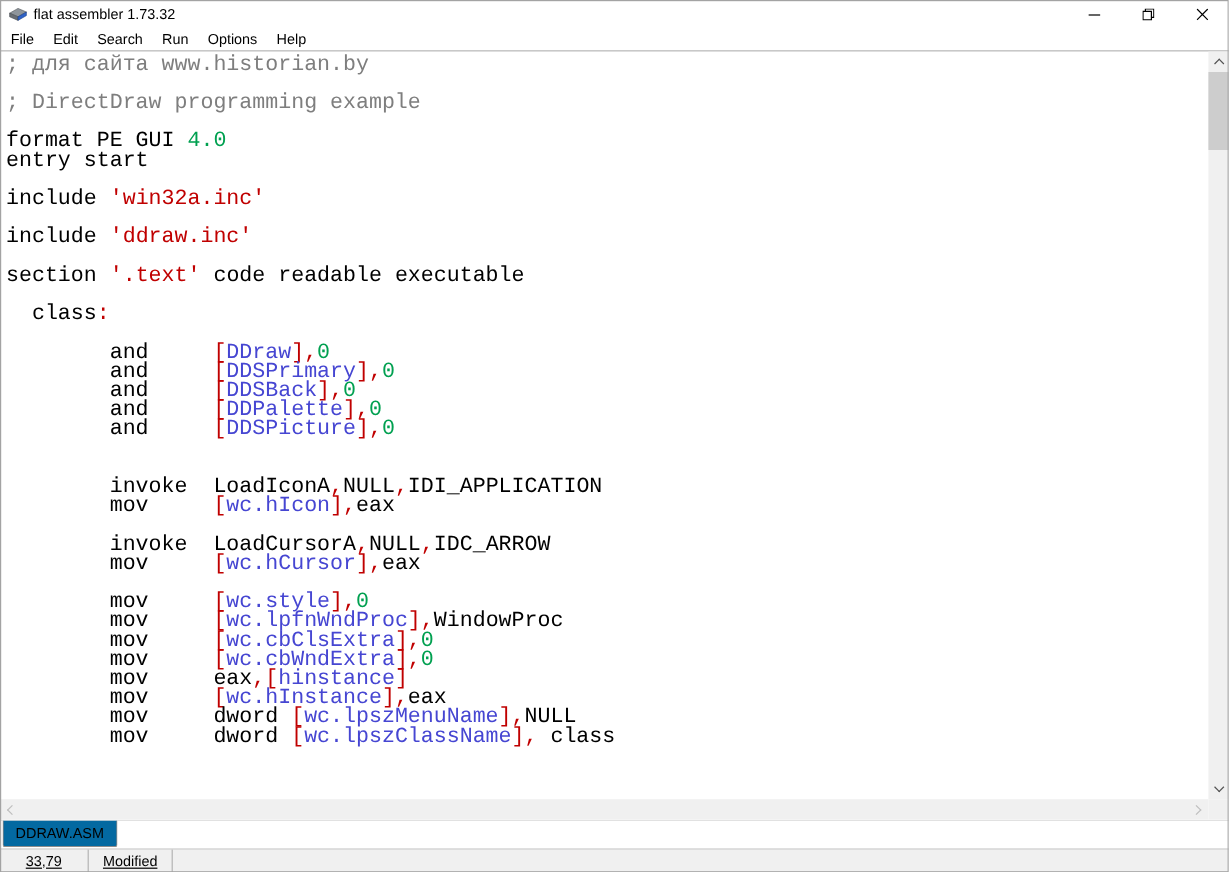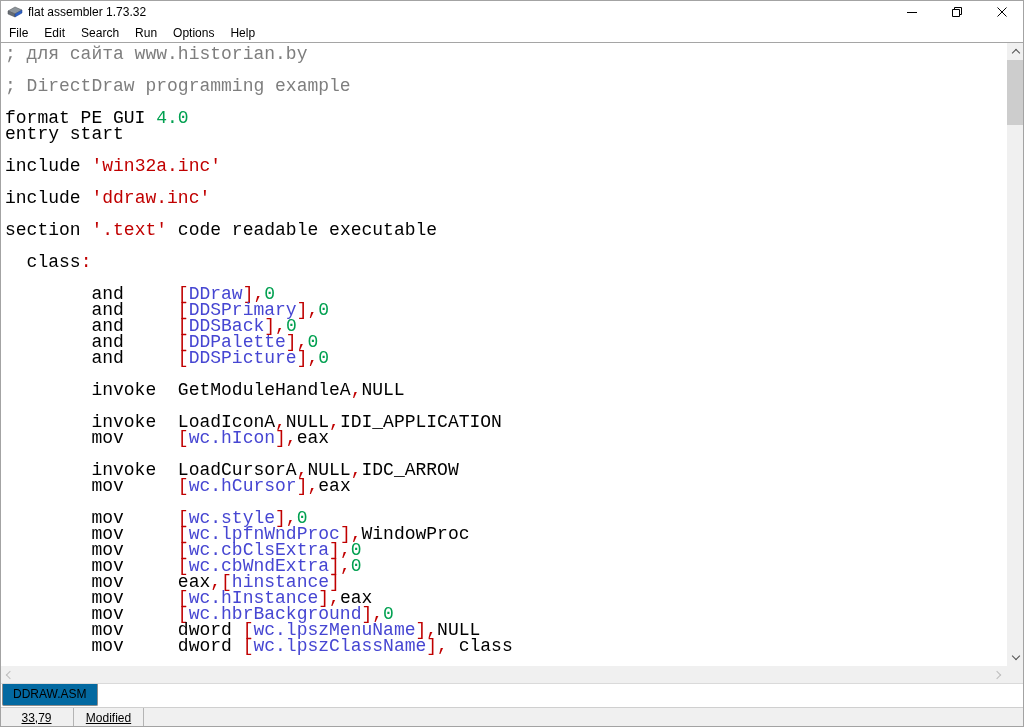--- a/index.html
+++ b/index.html
@@ -124,35 +124,33 @@
         <div class="ln"><span class="k">section </span><span class="r">'.text'</span><span class="k"> code readable executable</span></div>
         <div class="ln"></div>
         <div class="ln"><span class="k">  class</span><span class="r">:</span></div>
         <div class="ln"></div>
         <div class="ln"><span class="k">        and     </span><span class="r">[</span><span class="b">DDraw</span><span class="r">],</span><span class="g">0</span></div>
         <div class="ln"><span class="k">        and     </span><span class="r">[</span><span class="b">DDSPrimary</span><span class="r">],</span><span class="g">0</span></div>
         <div class="ln"><span class="k">        and     </span><span class="r">[</span><span class="b">DDSBack</span><span class="r">],</span><span class="g">0</span></div>
         <div class="ln"><span class="k">        and     </span><span class="r">[</span><span class="b">DDPalette</span><span class="r">],</span><span class="g">0</span></div>
         <div class="ln"><span class="k">        and     </span><span class="r">[</span><span class="b">DDSPicture</span><span class="r">],</span><span class="g">0</span></div>
         <div class="ln"></div>
-        <div class="ln"><span class="k">        invoke  GetModuleHandleA</span><span class="r">,</span><span class="k">NULL</span></div>
         <div class="ln"></div>
         <div class="ln"><span class="k">        invoke  LoadIconA</span><span class="r">,</span><span class="k">NULL</span><span class="r">,</span><span class="k">IDI_APPLICATION</span></div>
         <div class="ln"><span class="k">        mov     </span><span class="r">[</span><span class="b">wc.hIcon</span><span class="r">],</span><span class="k">eax</span></div>
         <div class="ln"></div>
         <div class="ln"><span class="k">        invoke  LoadCursorA</span><span class="r">,</span><span class="k">NULL</span><span class="r">,</span><span class="k">IDC_ARROW</span></div>
         <div class="ln"><span class="k">        mov     </span><span class="r">[</span><span class="b">wc.hCursor</span><span class="r">],</span><span class="k">eax</span></div>
         <div class="ln"></div>
         <div class="ln"><span class="k">        mov     </span><span class="r">[</span><span class="b">wc.style</span><span class="r">],</span><span class="g">0</span></div>
         <div class="ln"><span class="k">        mov     </span><span class="r">[</span><span class="b">wc.lpfnWndProc</span><span class="r">],</span><span class="k">WindowProc</span></div>
         <div class="ln"><span class="k">        mov     </span><span class="r">[</span><span class="b">wc.cbClsExtra</span><span class="r">],</span><span class="g">0</span></div>
         <div class="ln"><span class="k">        mov     </span><span class="r">[</span><span class="b">wc.cbWndExtra</span><span class="r">],</span><span class="g">0</span></div>
         <div class="ln"><span class="k">        mov     eax</span><span class="r">,[</span><span class="b">hinstance</span><span class="r">]</span></div>
         <div class="ln"><span class="k">        mov     </span><span class="r">[</span><span class="b">wc.hInstance</span><span class="r">],</span><span class="k">eax</span></div>
-        <div class="ln"><span class="k">        mov     </span><span class="r">[</span><span class="b">wc.hbrBackground</span><span class="r">],</span><span class="g">0</span></div>
         <div class="ln"><span class="k">        mov     dword </span><span class="r">[</span><span class="b">wc.lpszMenuName</span><span class="r">],</span><span class="k">NULL</span></div>
         <div class="ln"><span class="k">        mov     dword </span><span class="r">[</span><span class="b">wc.lpszClassName</span><span class="r">],</span><span class="k"> class</span></div>
       </div>
 
     <div class="vscroll">
       <div class="varrow up">
           <span class="chev chev-up"></span>
         </div>
       <div class="vthumb"></div>
       <div class="varrow down">

